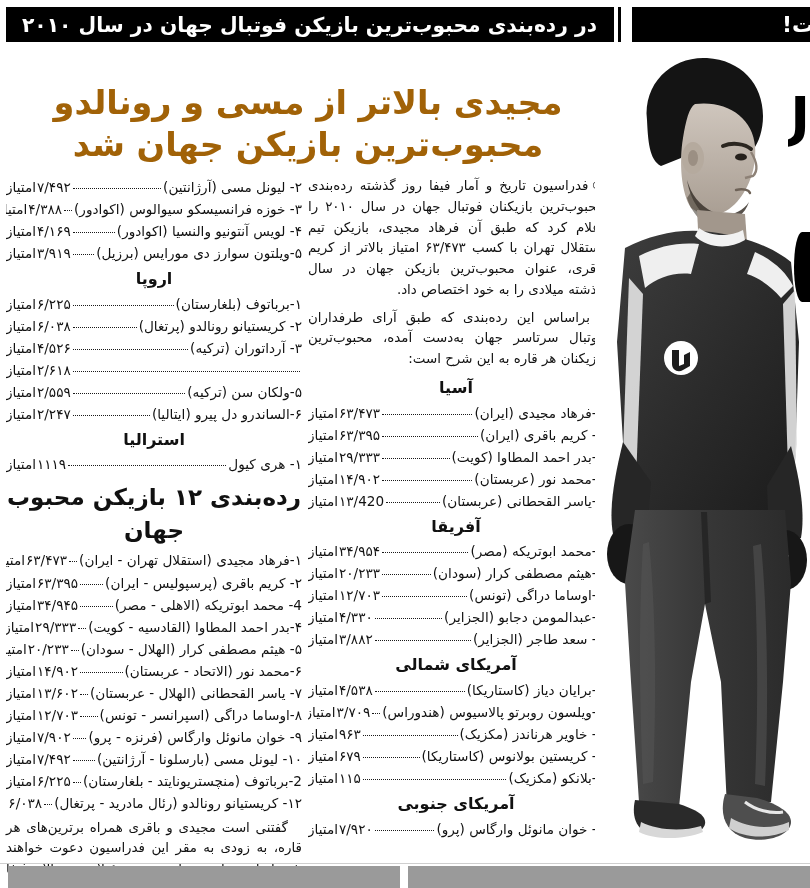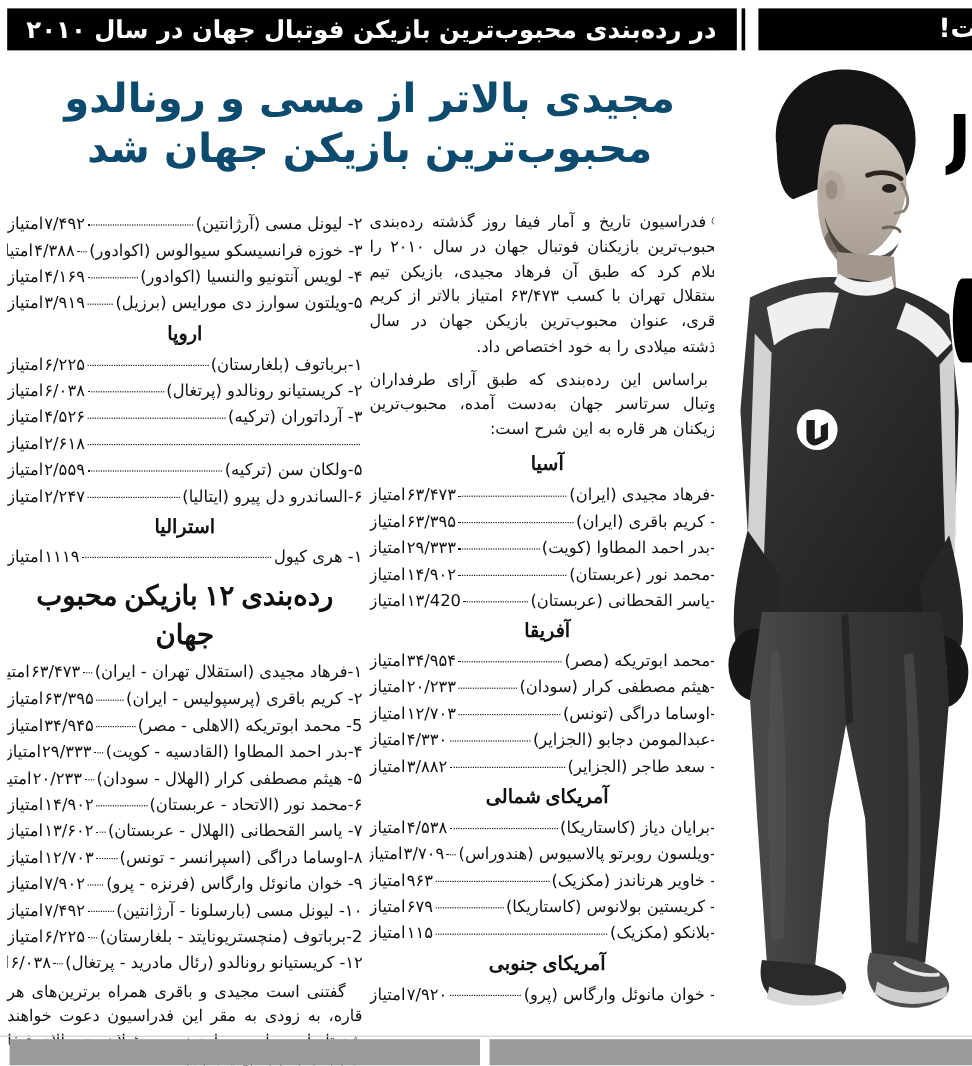--- a/index.html
+++ b/index.html
@@ -52,28 +52,28 @@
   .banner-gap {
     position: absolute;
     left: 618px; top: 7px;
     width: 3px; height: 35px;
     background: #000;
   }
 
   
   .headline {
     position: absolute;
-    left: 14px; top: 39px;
+    left: 14px; top: 60px;
     width: 588px;
     text-align: center;
     line-height: 1.23;
     font-size: 33.5px;
     font-weight: bold;
     letter-spacing: -1.2px;
-    color: #0c4a6e;
+    color: #a16207;
   }
   .headline .l1, .headline .l2 { display: block; white-space: nowrap; }
 
   
   .col {
     position: absolute;
     top: 176px;
     width: 296px;
     font-size: 13.2px;
     line-height: 1.415;
@@ -107,21 +107,20 @@
     vertical-align: 2px;
   }
 
   
   .sec-head {
     text-align: center;
     font-size: 16px;
     font-weight: bold;
     margin: 4px 0 2px 0;
     letter-spacing: -0.5px;
-    font-family: Liberation Serif, serif;
   }
   .sec-head.wide {
     font-size: 23px;
     margin: 6px 0 3px 0;
   }
 
   
   .rank-row {
     display: flex;
     align-items: baseline;
@@ -420,21 +419,21 @@
       <span class="score">۶۳/۴۷۳</span>
       <span class="unit">امتیاز</span>
     </div>
     <div class="rank-row">
       <span class="name">۲- کریم باقری (پرسپولیس - ایران)</span>
       <span class="dots"></span>
       <span class="score">۶۳/۳۹۵</span>
       <span class="unit">امتیاز</span>
     </div>
     <div class="rank-row">
-      <span class="name">5- محمد ابوتریکه (الاهلی - مصر)</span>
+      <span class="name">4- محمد ابوتریکه (الاهلی - مصر)</span>
       <span class="dots"></span>
       <span class="score">۳۴/۹۴۵</span>
       <span class="unit">امتیاز</span>
     </div>
     <div class="rank-row">
       <span class="name">۴-بدر احمد المطاوا (القادسیه - کویت)</span>
       <span class="dots"></span>
       <span class="score">۲۹/۳۳۳</span>
       <span class="unit">امتیاز</span>
     </div>

